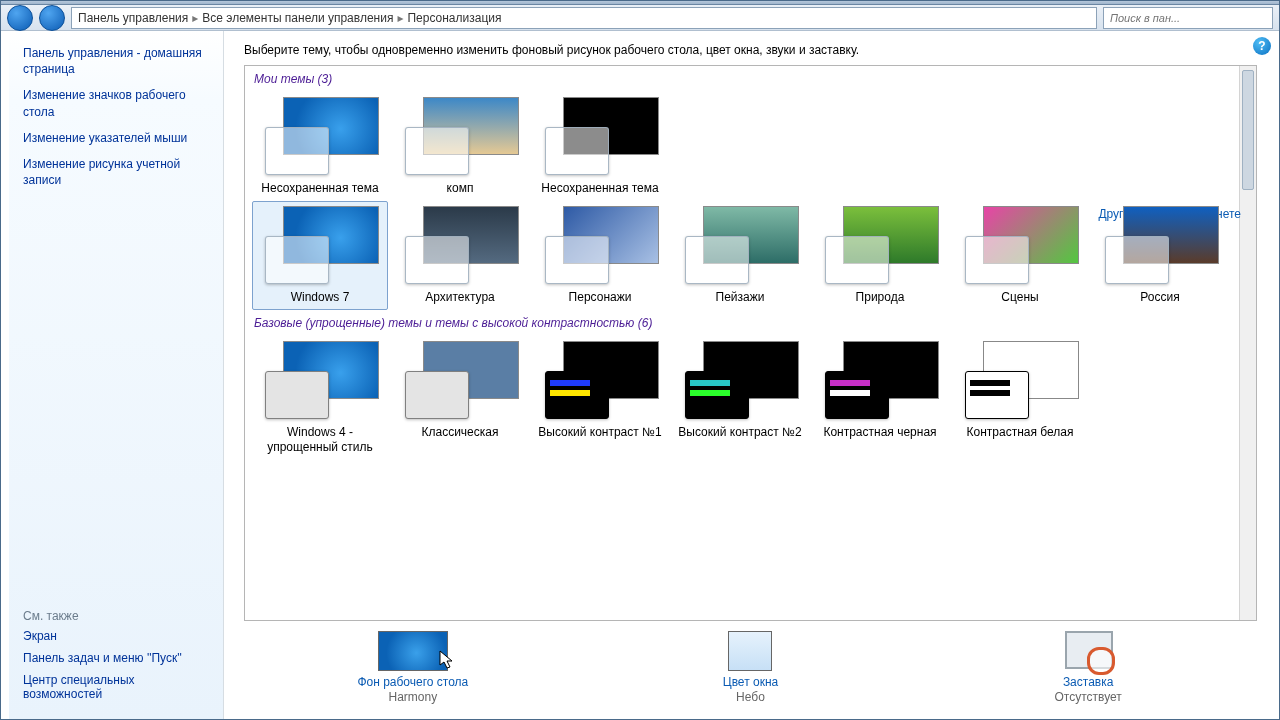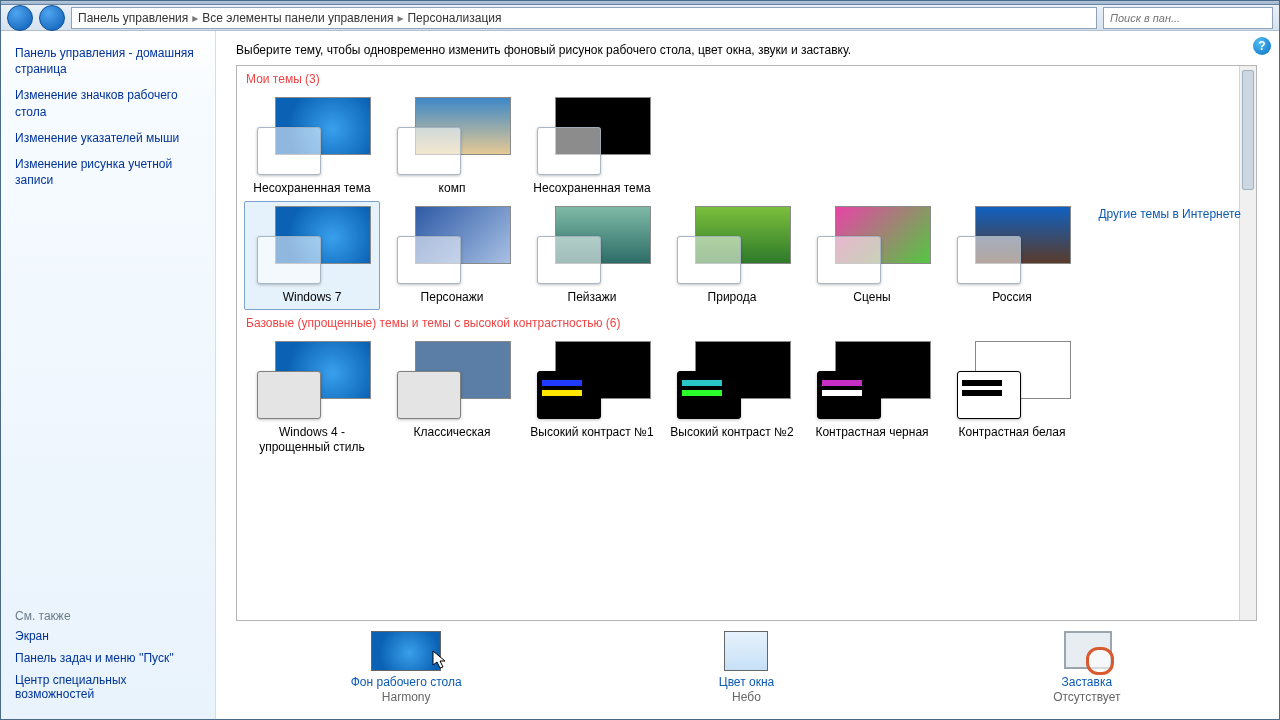--- a/index.html
+++ b/index.html
@@ -4,32 +4,32 @@
 <style>
   * { box-sizing: border-box; }
   body { margin:0; font-family: "Segoe UI", Tahoma, sans-serif; font-size:12px; background:#fff; color:#000; width:1280px; height:720px; overflow:hidden;}
   .window { display:flex; flex-direction:column; height:720px; border:1px solid #4a6a8a; }
   .titlebar { height:4px; background: linear-gradient(#b5c7db,#9fb5cc); border-bottom:1px solid #6a86a3;}
   .addressbar { height:26px; background: linear-gradient(#eaf0f7,#d7e2ee); display:flex; align-items:center; padding:0 6px; gap:6px; border-bottom:1px solid #b0bfcf;}
   .nav-back, .nav-fwd { width:26px; height:26px; border-radius:13px; background: radial-gradient(circle at 35% 30%, #4fa5f0, #0b5bb3); border:1px solid #0a4f99; }
   .crumb-box { flex:1; height:22px; background:#fff; border:1px solid #8ca2b8; display:flex; align-items:center; font-size:12px; color:#333; padding:0 6px; gap:4px; overflow:hidden;}
   .crumb-sep { color:#777; }
   .search-box { width:170px; height:22px; background:#fff; border:1px solid #8ca2b8; color:#999; font-style:italic; padding:2px 6px; font-size:11px;}
-  .body { flex:1; display:flex; min-height:0;}
+  .body { flex:1; display:flex; min-height:0;padding-left:8px;}
   .sidebar { width:215px; background: linear-gradient(#fff 0, #f6fbff 10%, #e9f3fc 100%); border-right:1px solid #d6dde3; padding:14px 14px 10px 14px; display:flex; flex-direction:column;}
   .sidebar a.main-link { color:#003399; text-decoration:none; display:block; margin-bottom:10px; line-height:1.35;}
   .see-also { margin-top:auto; }
   .see-also .header { color:#6b7c8c; margin-bottom:6px;}
   .see-also a { display:block; color:#003399; text-decoration:none; margin-bottom:8px;}
   .main { flex:1; display:flex; flex-direction:column; padding:12px 22px 0 20px; position:relative; min-width:0;}
   .help-icon { position:absolute; right:8px; top:6px; width:18px; height:18px; border-radius:9px; background: radial-gradient(circle at 35% 30%, #4fbdf5, #0a70c2); color:#fff; font-weight:bold; text-align:center; line-height:18px; font-size:12px;}
   h1 { font-size:16px; font-weight:400; color:#003399; margin:4px 0 8px 0;}
   .subtitle { color:#000; margin-bottom:8px;}
   .theme-pane { flex:1; border:1px solid #b5b5b5; overflow-y:auto; background:#fff; padding:0 5px 10px 5px;}
-  .section-header { color:#ef4444; margin:6px 0 6px 4px; font-size:12px;}
+  .section-header { color:#4c1d95; margin:6px 0 6px 4px; font-size:12px;font-style:italic;}
   .section { position:relative; }
   .online-link { position:absolute; right:10px; top:6px; color:#0b5bb3; text-decoration:none;}
   .themes-row { display:flex; flex-wrap:wrap; gap:4px 4px; padding-left:2px;}
   .theme { width:136px; text-align:center; padding:4px 2px 4px 2px; border:1px solid transparent; border-radius:2px;}
   .theme.selected { background:#e5f1fb; border:1px solid #7da2ce; }
   .theme .thumb { width:118px; height:78px; margin:0 auto 6px auto; position:relative; }
   .theme .bg { position:absolute; right:0; top:0; width:96px; height:58px; border:1px solid #8a8a8a; background:#3a77b3;}
   .theme .fg { position:absolute; left:4px; bottom:0; width:64px; height:48px; background:rgba(255,255,255,0.55); border:1px solid rgba(160,175,190,0.9); border-radius:3px; box-shadow:0 1px 3px rgba(0,0,0,0.25);}
   .theme.classic .fg { background:#e4e4e4; border:1px solid #808080;}
   .theme .label { font-size:12px; color:#000; line-height:1.25;}
@@ -142,20 +142,27 @@
           <div class="themes-row">
             <div class="theme selected">
               <div class="thumb">
                   <div class="bg win7"></div>
                   <div class="fg"></div>
                 </div>
               <div class="label">Windows 7</div>
             </div>
             <div class="theme">
                 <div class="thumb">
+                  <div class="bg arch"></div>
+                  <div class="fg"></div>
+                </div>
+                <div class="label">Архитектура</div>
+              </div>
+            <div class="theme">
+                <div class="thumb">
                   <div class="bg charac"></div>
                   <div class="fg"></div>
                 </div>
                 <div class="label">Персонажи</div>
               </div>
             <div class="theme">
                 <div class="thumb">
                   <div class="bg landscape"></div>
                   <div class="fg"></div>
                 </div>

